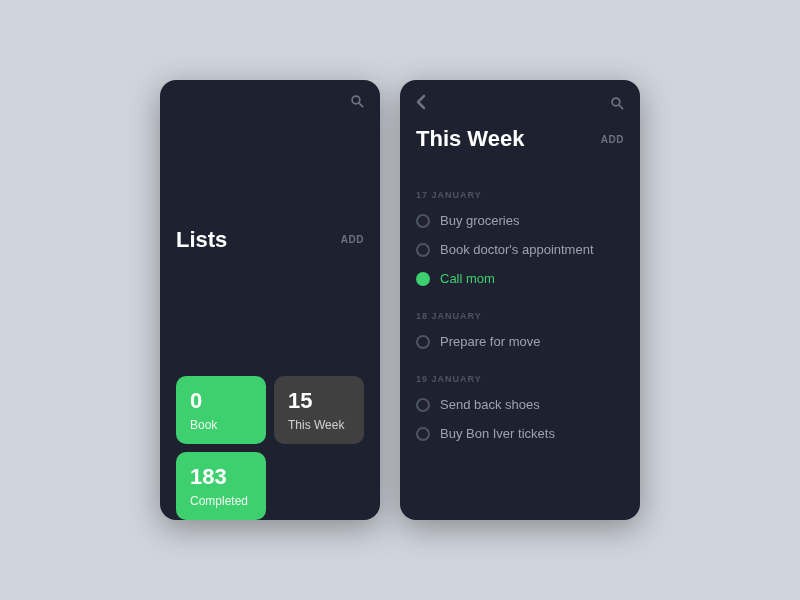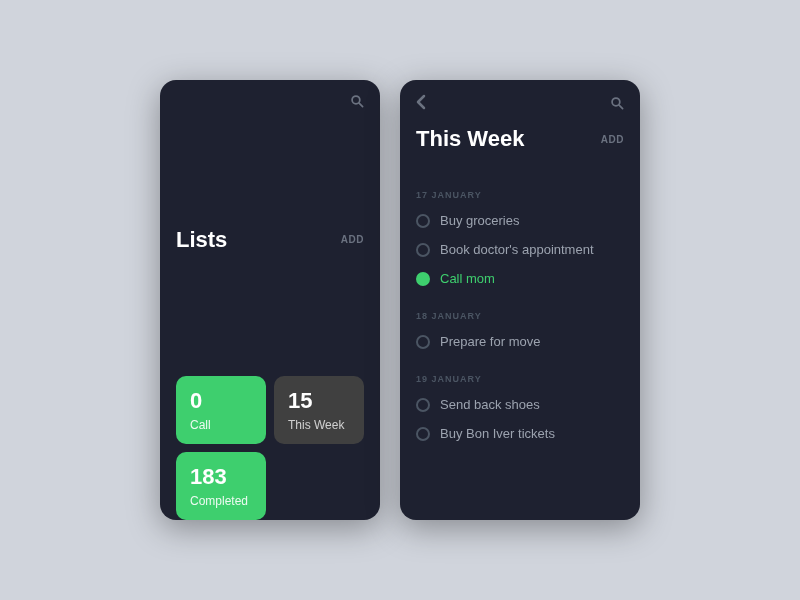--- a/index.html
+++ b/index.html
@@ -182,21 +182,21 @@
         </svg>
       </button>
     </div>
     <div class="title-row">
       <span class="panel-title">Lists</span>
       <button class="add-btn">ADD</button>
     </div>
     <div class="tiles-grid">
       <div class="tile green">
         <div class="tile-number">0</div>
-        <div class="tile-label">Call</div>
+        <div class="tile-label">Book</div>
       </div>
       <div class="tile">
         <div class="tile-number">15</div>
         <div class="tile-label">This Week</div>
       </div>
       <div class="tile green">
         <div class="tile-number">183</div>
         <div class="tile-label">Completed</div>
       </div>
     </div>

